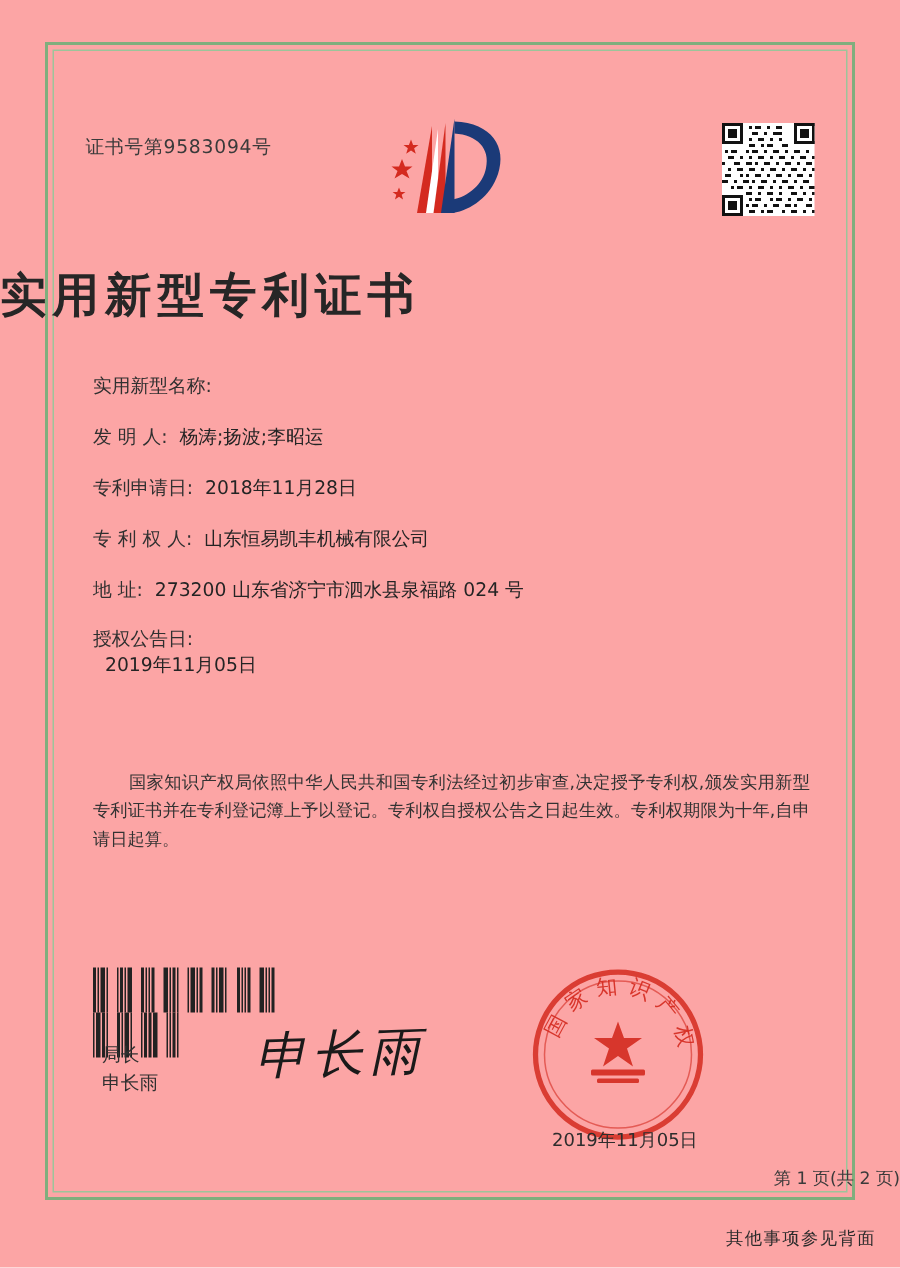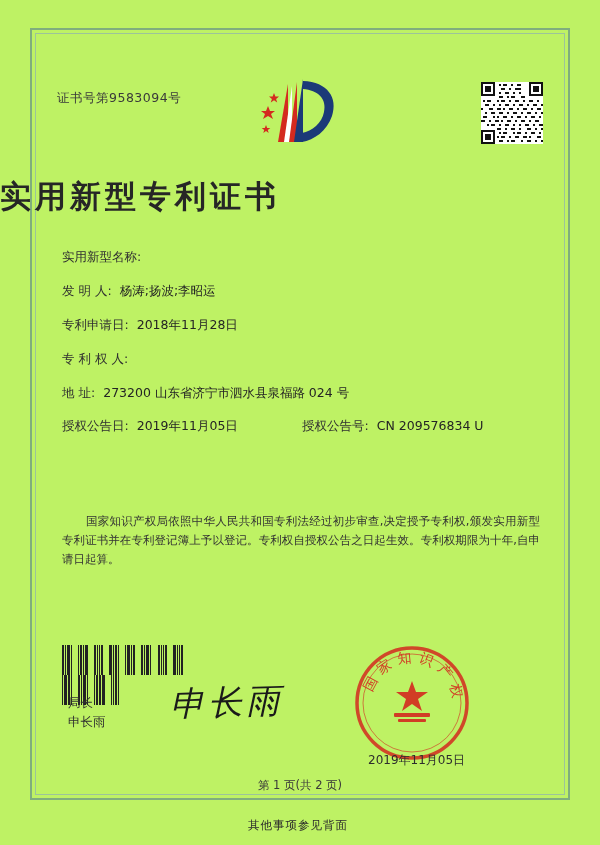--- a/index.html
+++ b/index.html
@@ -13,21 +13,21 @@
     font-family: "DejaVu Sans", "Liberation Sans", sans-serif;
     color: #2f2f2f;
     overflow: hidden;
     position: relative;
   }
   .page {
     position: absolute;
     left: 0; top: 0;
     width: 600px;
     height: 845px;
-    background: #bef264;
+    background: #fca5a5;
   }
   
   .border-outer {
     position: absolute;
     left: 30px; top: 28px;
     width: 540px;
     height: 772px;
     border: 2px solid #7fae7d;
     box-sizing: border-box;
   }
@@ -104,21 +104,21 @@
     color: #242424;
   }
 
   .row-two {
     display: flex;
     align-items: baseline;
     font-size: 12.5px;
     margin-bottom: 17px;
     color: #303030;
   }
-  .row-two .col-a { width: 240px; display: flex; }
+  .row-two .col-a { width: 240px; display: flex; flex-direction: column; }
   .row-two .col-b { display: flex; }
 
   
   .paras {
     position: absolute;
     left: 62px;
     top: 512px;
     width: 478px;
     font-size: 11.5px;
     line-height: 19px;
@@ -181,29 +181,29 @@
     top: 752px;
     font-size: 12px;
     color: #2d2d2d;
   }
 
   
   .page-num {
     position: absolute;
     left: 0; right: 0;
     top: 778px;
-    text-align: center;
+    text-align: right;
     font-size: 11.5px;
     color: #3a3a3a;
   }
   .footer-note {
     position: absolute;
-    left: 0; right: 4px;
+    left: 0; right: 16px;
     top: 818px;
-    text-align: center;
+    text-align: right;
     font-size: 11.5px;
     color: #2b2b2b;
     letter-spacing: 1px;
   }
 </style>
 </head>
 <body>
 
 <div class="page">
 
@@ -371,35 +371,32 @@
     </div>
 
 
     <div class="field-row">
       <span class="field-label">专利申请日:</span>
       <span class="field-value">2018年11月28日</span>
     </div>
 
     <div class="field-row">
       <span class="field-label">专 利 权 人:</span>
+      <span class="field-value">山东恒易凯丰机械有限公司</span>
     </div>
 
     <div class="field-row">
       <span class="field-label">地        址:</span>
       <span class="field-value">273200 山东省济宁市泗水县泉福路 024 号</span>
     </div>
 
     <div class="row-two">
       <div class="col-a">
         <span class="field-label">授权公告日:</span>
         <span class="field-value">2019年11月05日</span>
-      </div>
-      <div class="col-b">
-        <span class="field-label">授权公告号:</span>
-        <span class="field-value">CN 209576834 U</span>
       </div>
     </div>
 
   </div>
 
   <div class="paras">
     <p>国家知识产权局依照中华人民共和国专利法经过初步审查,决定授予专利权,颁发实用新型专利证书并在专利登记簿上予以登记。专利权自授权公告之日起生效。专利权期限为十年,自申请日起算。</p>
   </div>
 
   <div class="barcode">

